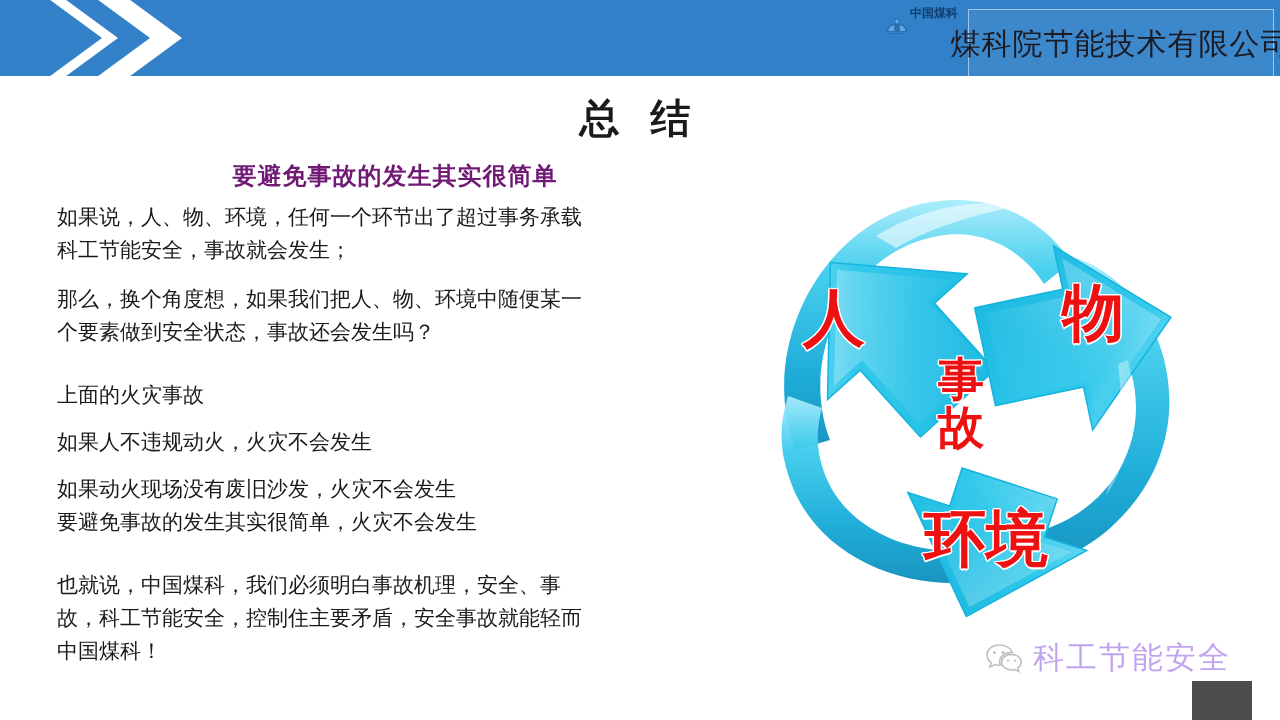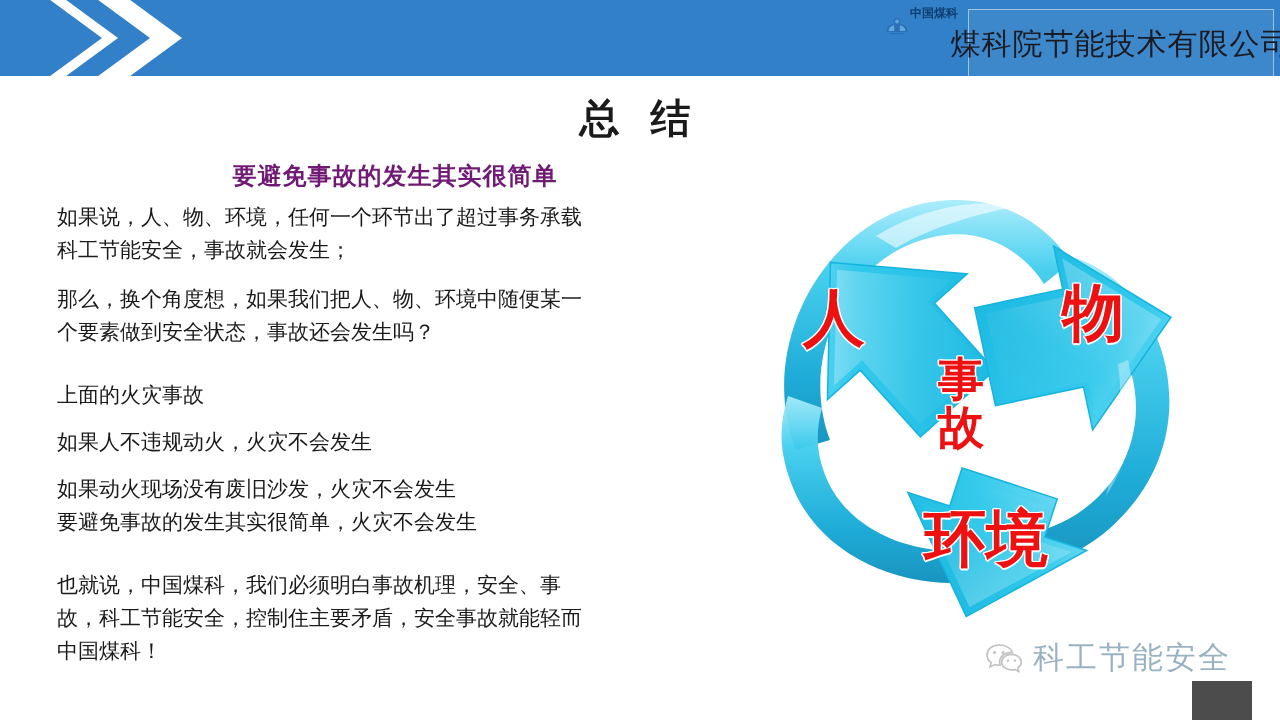--- a/index.html
+++ b/index.html
@@ -158,21 +158,21 @@
     position: absolute;
     left: 985px;
     top: 641px;
     display: flex;
     align-items: center;
     gap: 10px;
     opacity: 0.42;
   }
   .wm-text {
     font-size: 31px;
-    color: #0c4a6e;
+    color: #6d28d9;
     letter-spacing: 2px;
     line-height: 34px;
     white-space: nowrap;
   }
   .dark-square {
     position: absolute;
     left: 1192px;
     top: 681px;
     width: 60px;
     height: 39px;

